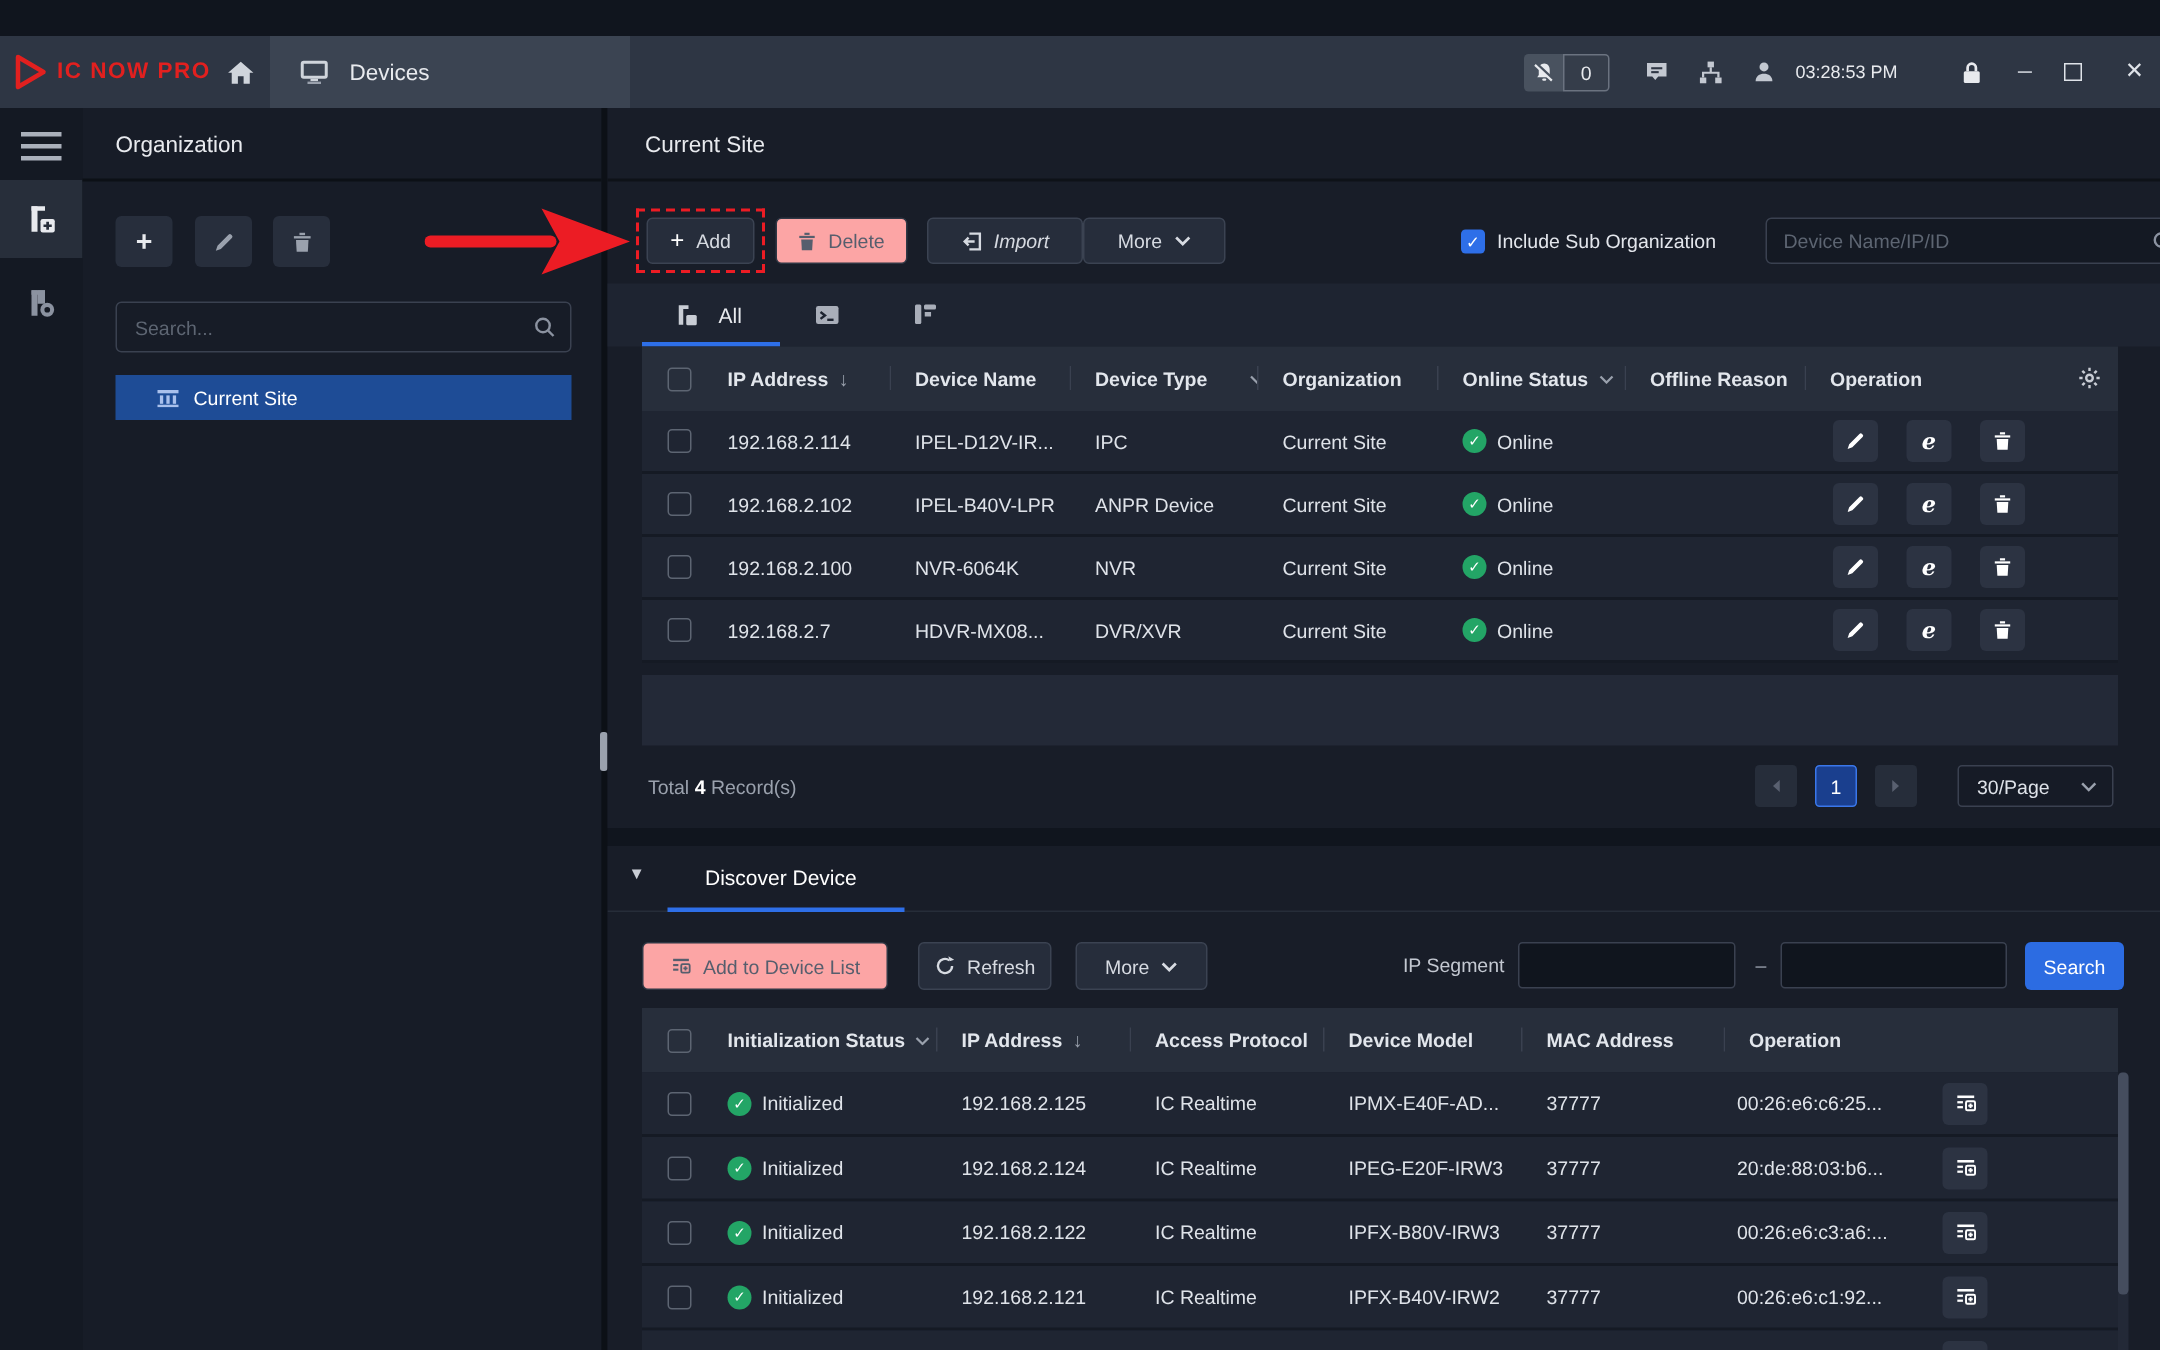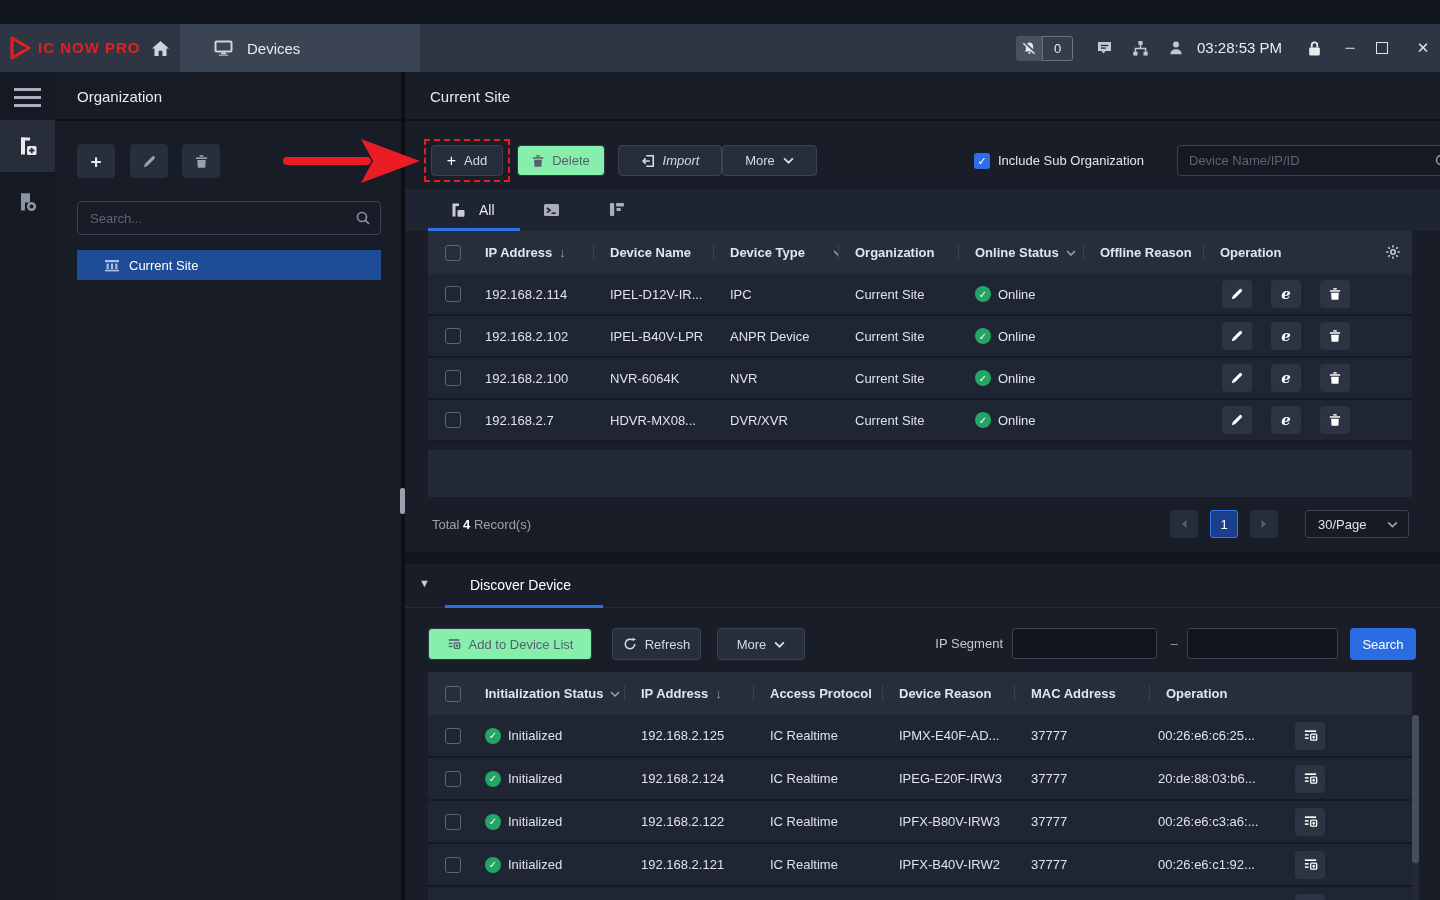--- a/index.html
+++ b/index.html
@@ -4,27 +4,27 @@
 <style>
   * { margin:0; padding:0; box-sizing:border-box; }
   html,body { width:1440px; height:900px; background:#10151e; font-family:"Liberation Sans", sans-serif; }
   .app { position:relative; width:1440px; height:900px; overflow:hidden; background:#10151e; color:#dfe3e9; font-size:13px;margin-top:24px; }
 
   
   .titlebar { position:absolute; left:0; top:0; width:1440px; height:48px; background:#2e3644; }
   .brand-logo { position:absolute; left:8px; top:10px; }
   .brand-text { position:absolute; left:38px; top:0; height:48px; line-height:48px; color:#e2201f; font-size:15px; font-weight:bold; letter-spacing:1px; }
   .home-btn { position:absolute; left:140px; top:0; width:40px; height:48px; display:flex; align-items:center; justify-content:center; }
-  .devtab { position:absolute; left:180px; top:0; width:240px; height:48px; background:#3b4452; display:flex; align-items:center; gap:14px; padding-left:34px; }
+  .devtab { position:absolute; left:180px; top:0; width:240px; height:48px; background:#3b4452; display:flex; align-items:center; gap:14px; padding-left:20px; }
   .devtab-label { color:#e8eaee; font-size:15px; }
   .bellgroup { position:absolute; left:1016px; top:12px; display:flex; }
   .bell-box { width:26px; height:25px; background:#49525f; border-radius:3px 0 0 3px; display:flex; align-items:center; justify-content:center; }
   .zero-box { width:31px; height:25px; border:1px solid #6b7380; border-radius:0 3px 3px 0; display:flex; align-items:center; justify-content:center; color:#e8eaee; font-size:13px; background:#353d4a; }
   .tb-ico { position:absolute; top:0; height:48px; display:flex; align-items:center; justify-content:center; width:24px; }
-  .tb-time { position:absolute; left:1197px; top:0; height:48px; line-height:48px; color:#e8eaee; font-size:15px; }
+  .tb-time { position:absolute; left:1197px; top:0; height:48px; line-height:48px; color:#e8eaee; font-size:12px; }
   .win-min { position:absolute; left:1338px; top:0; width:24px; height:48px; color:#dfe3e9; text-align:center; line-height:48px; font-size:13px; }
   .win-max { position:absolute; left:1376px; top:18px; width:12px; height:12px; border:1.5px solid #dfe3e9; }
   .win-close { position:absolute; left:1410px; top:0; width:26px; height:48px; color:#dfe3e9; text-align:center; line-height:48px; font-size:15px; }
 
   
   .rail { position:absolute; left:0; top:48px; width:55px; height:852px; background:#141923; }
   .hamburger { position:absolute; left:14px; top:16px; width:27px; }
   .hamburger div { height:2.5px; background:#aab0bb; margin-bottom:5.5px; }
   .rail-item { position:absolute; left:0; width:55px; height:52px; display:flex; align-items:center; justify-content:center; }
   .rail-item.sel { background:#272e3a; }
@@ -46,21 +46,21 @@
 
   
   .panel { position:absolute; left:405px; width:1035px; background:#181d28; }
   #device-panel { top:48px; height:480px; }
   #discover-panel { top:540px; height:343px; overflow:hidden; }
 
   .dp-hd { position:absolute; left:0; top:0; width:1035px; height:49px; border-bottom:2px solid #0e1218; }
   .dp-title { position:absolute; left:25px; top:0; line-height:49px; font-size:15px; color:#e8eaee; }
 
   .btn { display:flex; align-items:center; justify-content:center; gap:8px; background:#262d3b; border:1px solid #3b4352; border-radius:4px; color:#d6dae1; font-size:13px; font-family:"Liberation Sans", sans-serif; }
-  .btn.disabled { background:#86efac; border-color:#2f3744; color:#565e6d; }
+  .btn.disabled { background:#fca5a5; border-color:#2f3744; color:#565e6d; }
 
   .dash-box { position:absolute; left:19px; top:67px; width:86px; height:43px; border:2px dashed #ec1c24; }
   #add-btn { position:absolute; left:26px; top:73px; width:72px; height:31px; }
   #del-btn { position:absolute; left:112px; top:73px; width:88px; height:31px; }
   #imp-btn { position:absolute; left:213px; top:73px; width:104px; height:31px;font-style:italic; }
   #more-btn { position:absolute; left:317px; top:73px; width:95px; height:31px; }
   .cbx { width:16px; height:16px; border-radius:3px; background:#2e6fe8; color:#fff; font-size:11px; display:flex; align-items:center; justify-content:center; }
   #incl-cbx { position:absolute; left:569px; top:81px; }
   #incl-label { position:absolute; left:593px; top:81px; line-height:16px; color:#e3e6ec; }
   .inp-box { position:absolute; border:1px solid #3a4150; border-radius:4px; background:#141923; }
@@ -596,21 +596,21 @@
           </span>
         </div>
       <div class="cell d-ip div">
           <span>IP Address</span>
           <span class="sort-ico">↓</span>
         </div>
       <div class="cell d-proto div">
           <span>Access Protocol</span>
         </div>
       <div class="cell d-model div">
-          <span>Device Reason</span>
+          <span>Device Model</span>
         </div>
       <div class="cell d-mac div">
           <span>MAC Address</span>
         </div>
       <div class="cell d-op div">
           <span>Operation</span>
         </div>
     </div>
 
     <div class="tbody">

